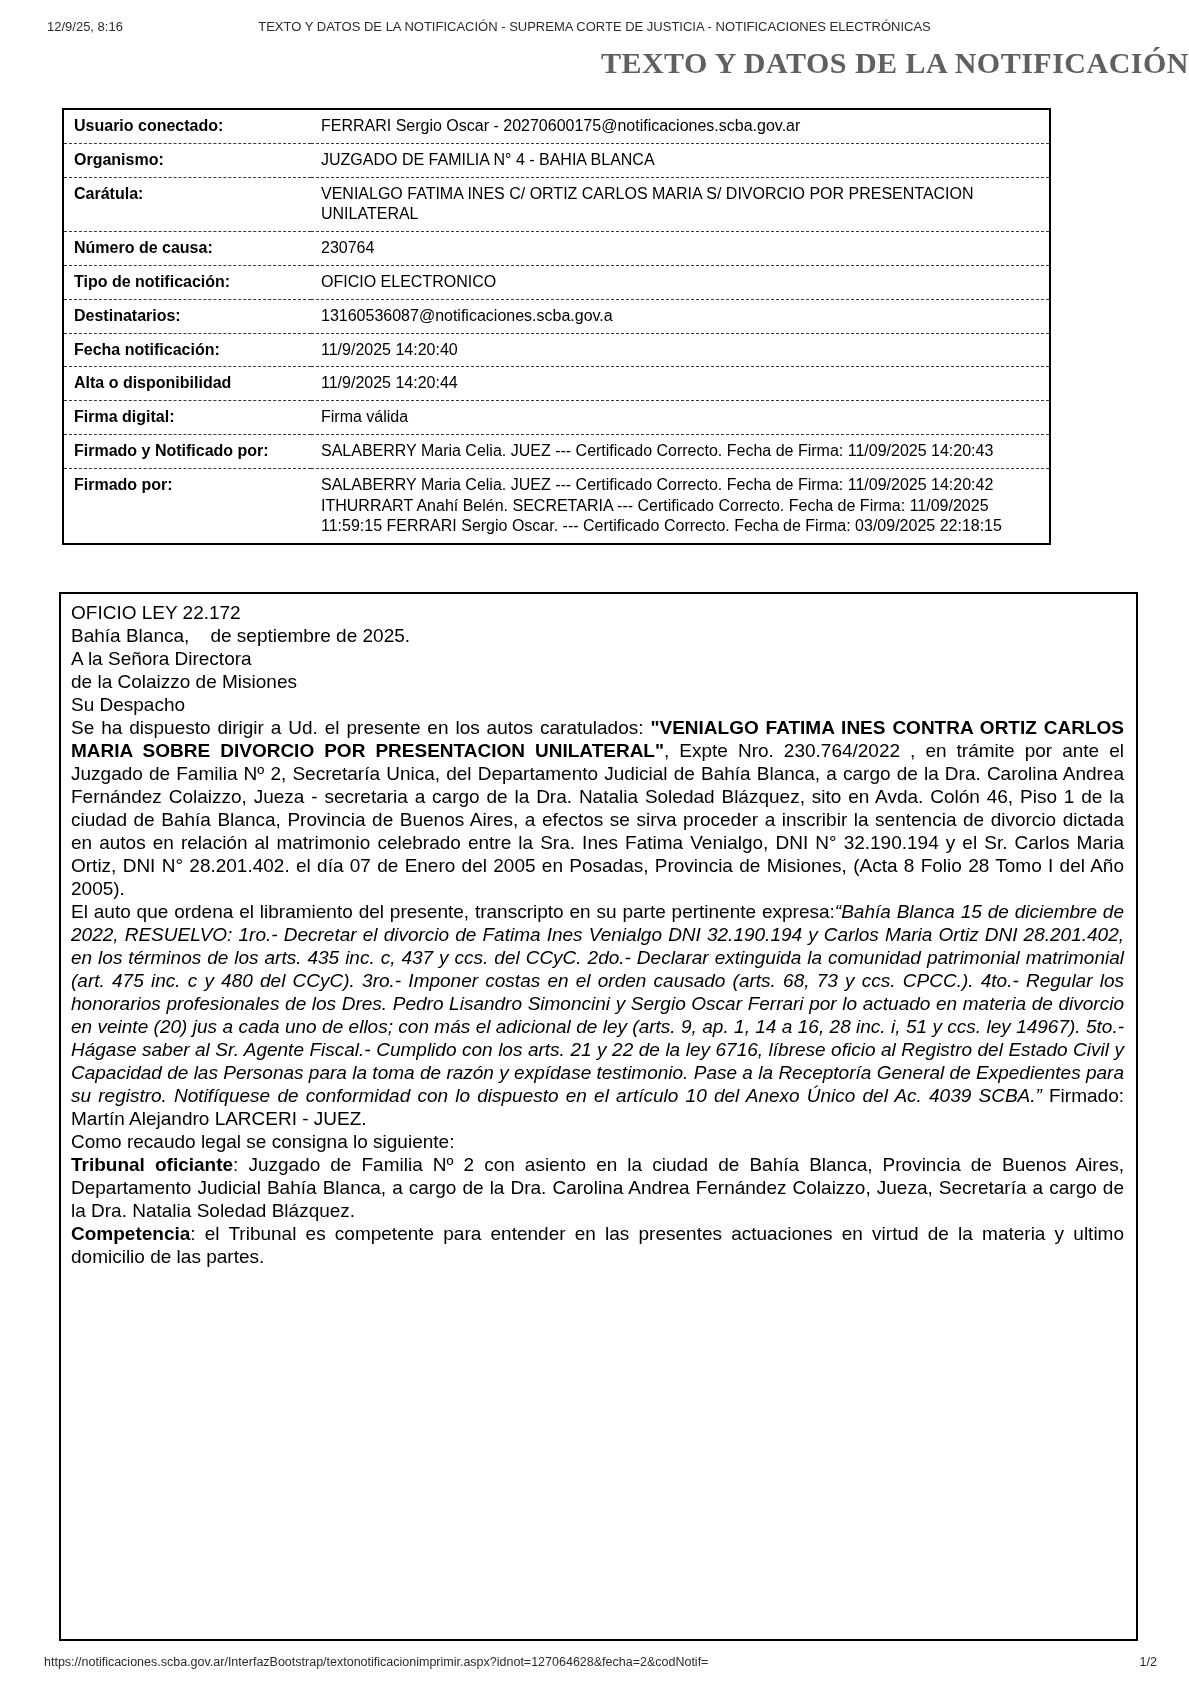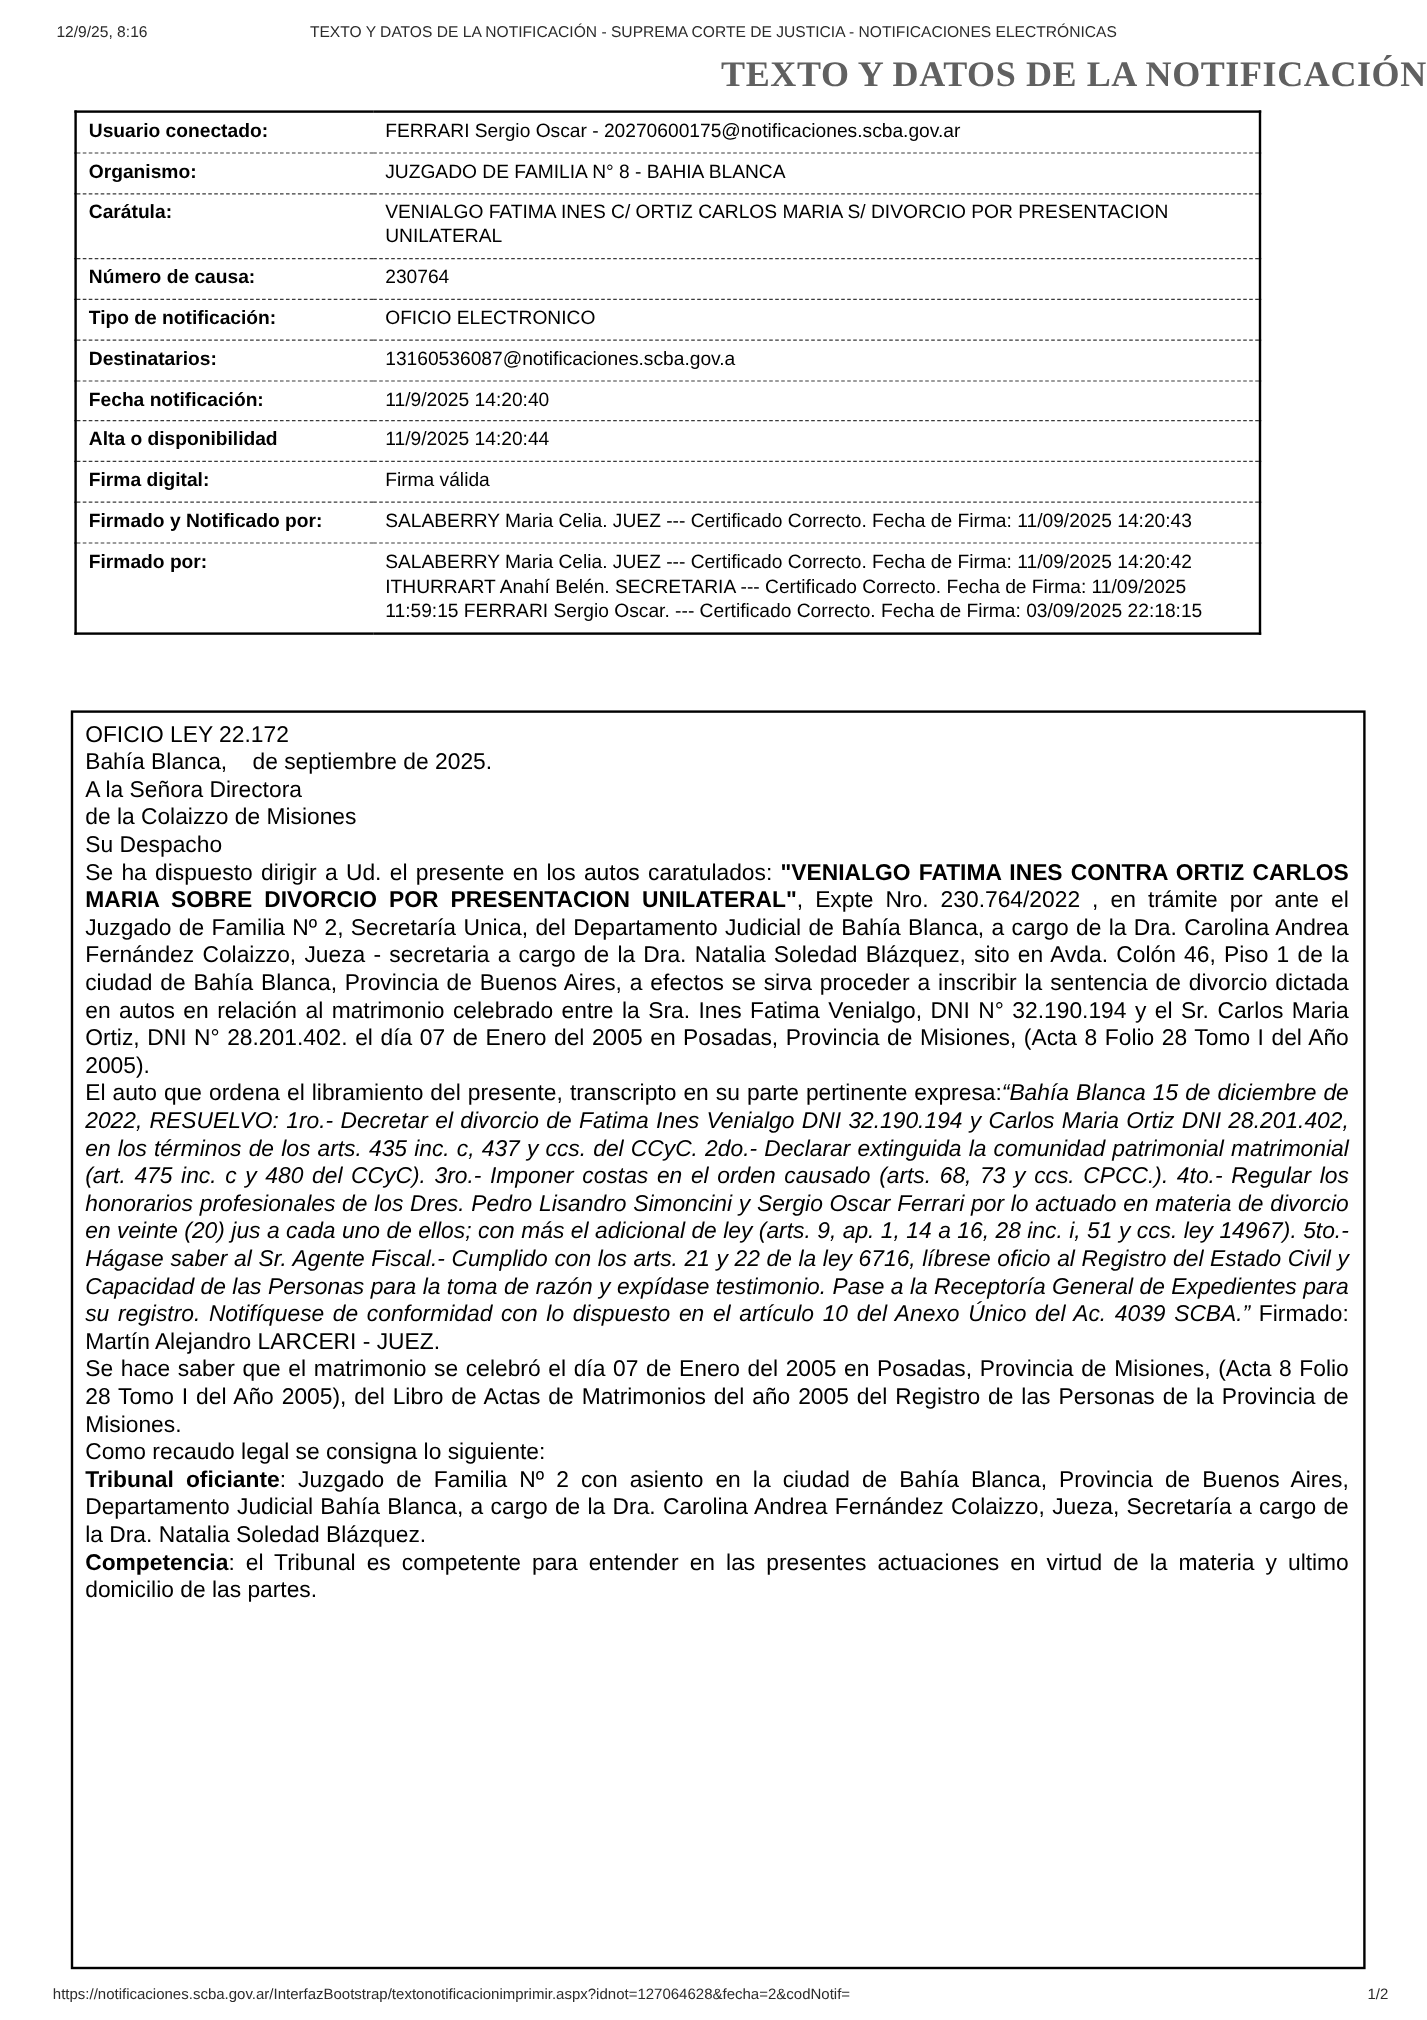--- a/index.html
+++ b/index.html
@@ -38,21 +38,21 @@
     font-family: "Liberation Serif", serif;
     font-weight: 700;
     font-size: 30px;
     letter-spacing: 0.5px;
     color: #606060;
   }
 
   
   table.info {
     position: absolute;
-    top: 92px;
+    top: 108px;
     left: 62px;
     width: 989px;
     border-collapse: collapse;
     border: 2px solid #000000;
     table-layout: fixed;
   }
   table.info td {
     font-size: 16px;
     line-height: 1.3;
     padding: 6px 10px;
@@ -107,21 +107,21 @@
   <h1 class="page-title">TEXTO Y DATOS DE LA NOTIFICACIÓN</h1>
 
   <table class="info">
     <tbody>
       <tr>
         <td class="lbl">Usuario conectado:</td>
         <td class="val">FERRARI Sergio Oscar - 20270600175@notificaciones.scba.gov.ar</td>
       </tr>
       <tr>
         <td class="lbl">Organismo:</td>
-        <td class="val">JUZGADO DE FAMILIA N° 8 - BAHIA BLANCA</td>
+        <td class="val">JUZGADO DE FAMILIA N° 4 - BAHIA BLANCA</td>
       </tr>
       <tr>
         <td class="lbl">Carátula:</td>
         <td class="val">VENIALGO FATIMA INES C/ ORTIZ CARLOS MARIA S/ DIVORCIO POR PRESENTACION UNILATERAL</td>
       </tr>
       <tr>
         <td class="lbl">Número de causa:</td>
         <td class="val">230764</td>
       </tr>
       <tr>
@@ -159,21 +159,20 @@
     <div class="line">OFICIO LEY 22.172</div>
     <div class="line">Bahía Blanca,    de septiembre de 2025.</div>
     <div class="line">A la Señora Directora</div>
     <div class="line">de la Colaizzo de Misiones</div>
     <div class="line">Su Despacho</div>
 
     <p><span>Se ha dispuesto dirigir a Ud. el presente en los autos caratulados: </span><strong>"VENIALGO FATIMA INES CONTRA ORTIZ CARLOS MARIA SOBRE DIVORCIO POR PRESENTACION UNILATERAL"</strong><span>, Expte Nro. 230.764/2022 , en trámite por ante el Juzgado de Familia Nº 2, Secretaría Unica, del Departamento Judicial de Bahía Blanca, a cargo de la Dra. Carolina Andrea Fernández Colaizzo, Jueza - secretaria a cargo de la Dra. Natalia Soledad Blázquez, sito en Avda. Colón 46, Piso 1 de la ciudad de Bahía Blanca, Provincia de Buenos Aires, a efectos se sirva proceder a inscribir la sentencia de divorcio dictada en autos en relación al matrimonio celebrado entre la Sra. Ines Fatima Venialgo, DNI N° 32.190.194 y el Sr. Carlos Maria Ortiz, DNI N° 28.201.402. el día 07 de Enero del 2005 en Posadas, Provincia de Misiones,  (Acta 8 Folio 28 Tomo I del Año 2005).</span></p>
 
     <p><span>El auto que ordena el libramiento del presente, transcripto en su parte pertinente expresa:</span><em>“Bahía Blanca 15 de diciembre de 2022, RESUELVO: 1ro.- Decretar el divorcio de Fatima Ines Venialgo DNI 32.190.194 y Carlos Maria Ortiz DNI 28.201.402, en los términos de los arts. 435 inc. c, 437 y ccs. del CCyC. 2do.- Declarar extinguida la comunidad patrimonial matrimonial (art. 475 inc. c y 480 del CCyC). 3ro.- Imponer costas en el orden causado (arts. 68, 73 y ccs. CPCC.). 4to.- Regular los honorarios profesionales de los Dres. Pedro Lisandro Simoncini y Sergio Oscar Ferrari por lo actuado en materia de divorcio en veinte (20) jus a cada uno de ellos; con más el adicional de ley (arts. 9, ap. 1, 14 a 16, 28 inc. i, 51 y ccs. ley 14967). 5to.- Hágase saber al Sr. Agente Fiscal.- Cumplido con los arts. 21 y 22 de la ley 6716, líbrese oficio al Registro del Estado Civil y Capacidad de las Personas para la toma de razón y expídase testimonio. Pase a la Receptoría General de Expedientes para su registro. Notifíquese de conformidad con lo dispuesto en el artículo 10 del Anexo Único del Ac. 4039 SCBA.”</em><span> Firmado: Martín Alejandro LARCERI - JUEZ.</span></p>
 
-    <p>Se hace saber que el matrimonio se celebró el día 07 de Enero del 2005 en Posadas, Provincia de Misiones,  (Acta 8 Folio 28 Tomo I del Año 2005), del Libro de Actas de Matrimonios del año 2005 del Registro de las Personas de la Provincia de Misiones.</p>
 
     <p>Como recaudo legal se consigna lo siguiente:</p>
 
     <p><strong>Tribunal oficiante</strong><span>: Juzgado de Familia Nº 2 con asiento en la ciudad de Bahía Blanca, Provincia de Buenos Aires, Departamento  Judicial Bahía Blanca, a cargo de la Dra. Carolina Andrea Fernández Colaizzo, Jueza, Secretaría a cargo de la Dra. Natalia Soledad Blázquez.</span></p>
 
     <p><strong>Competencia</strong><span>: el Tribunal es competente para entender en las presentes actuaciones en virtud de la materia y ultimo domicilio de las partes.</span></p>
   </div>
 
   <div class="print-footer">
     <span class="pf-url">https://notificaciones.scba.gov.ar/InterfazBootstrap/textonotificacionimprimir.aspx?idnot=127064628&amp;fecha=2&amp;codNotif=</span>

